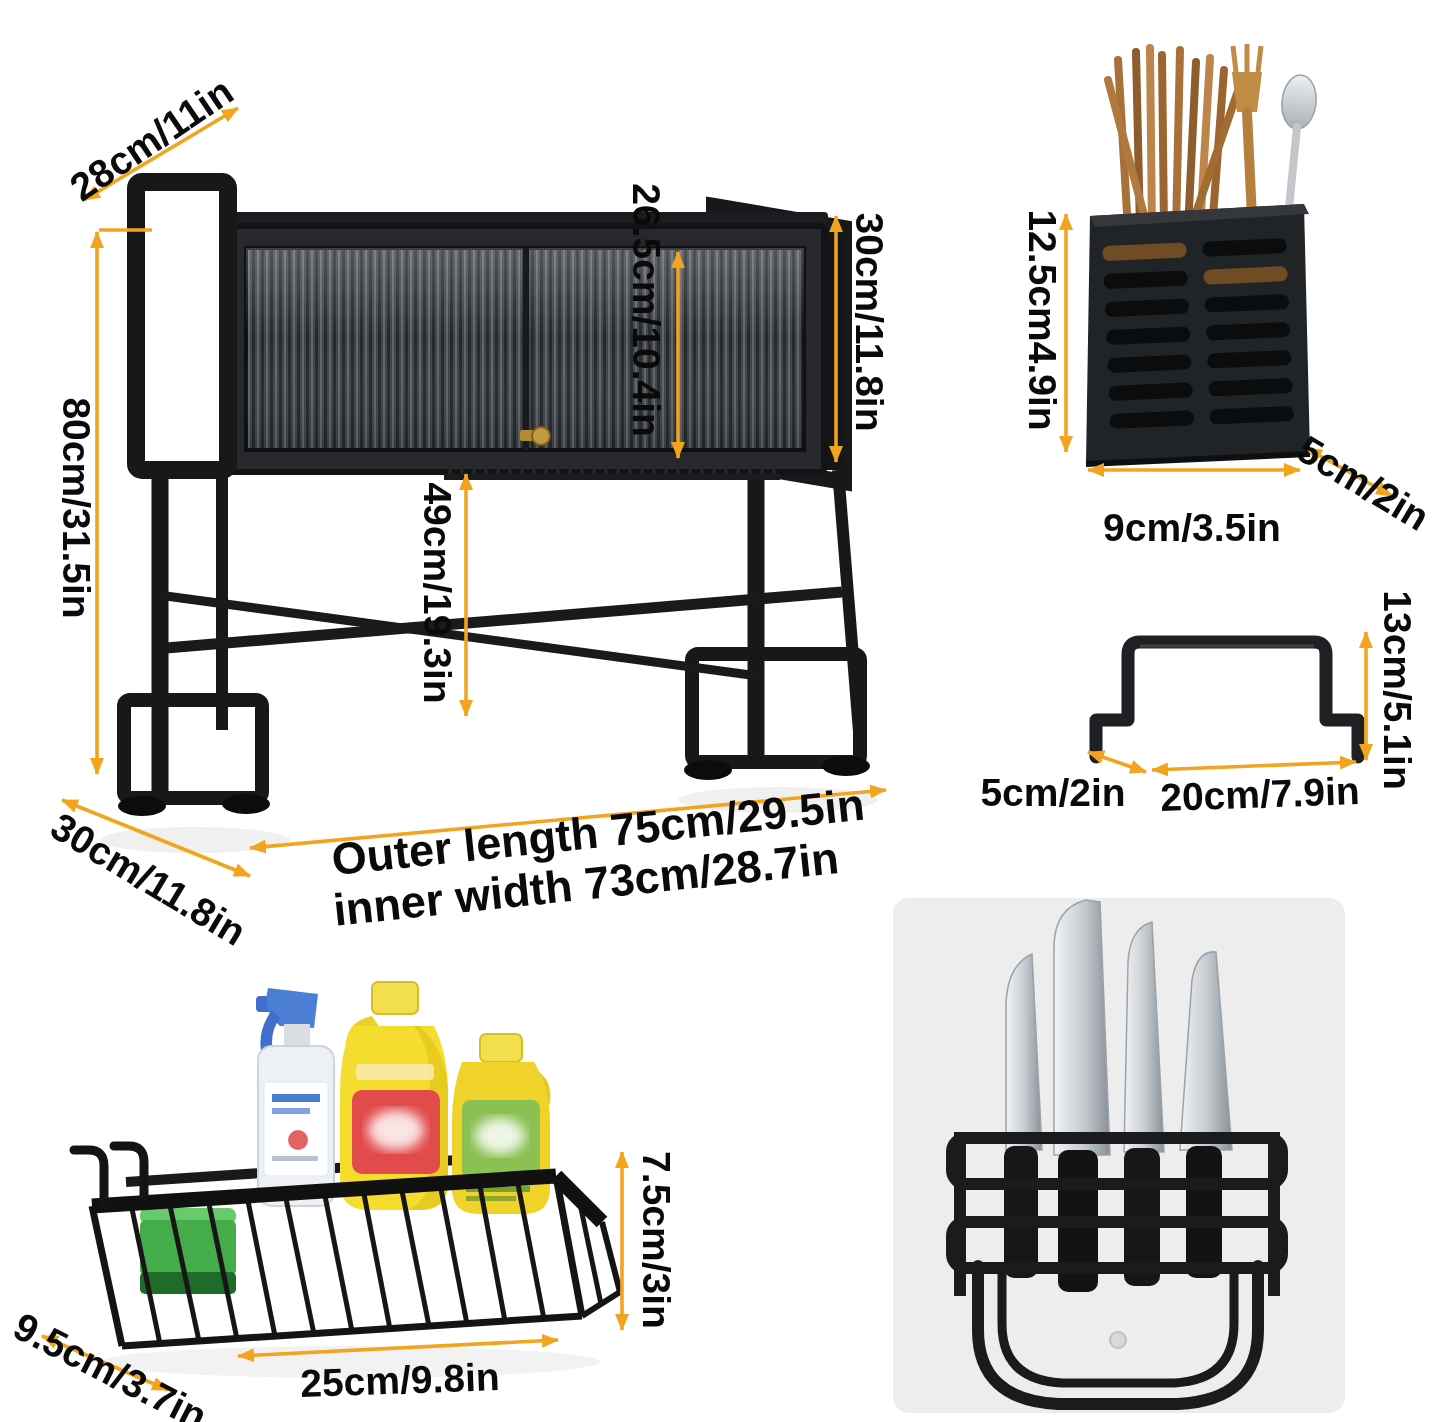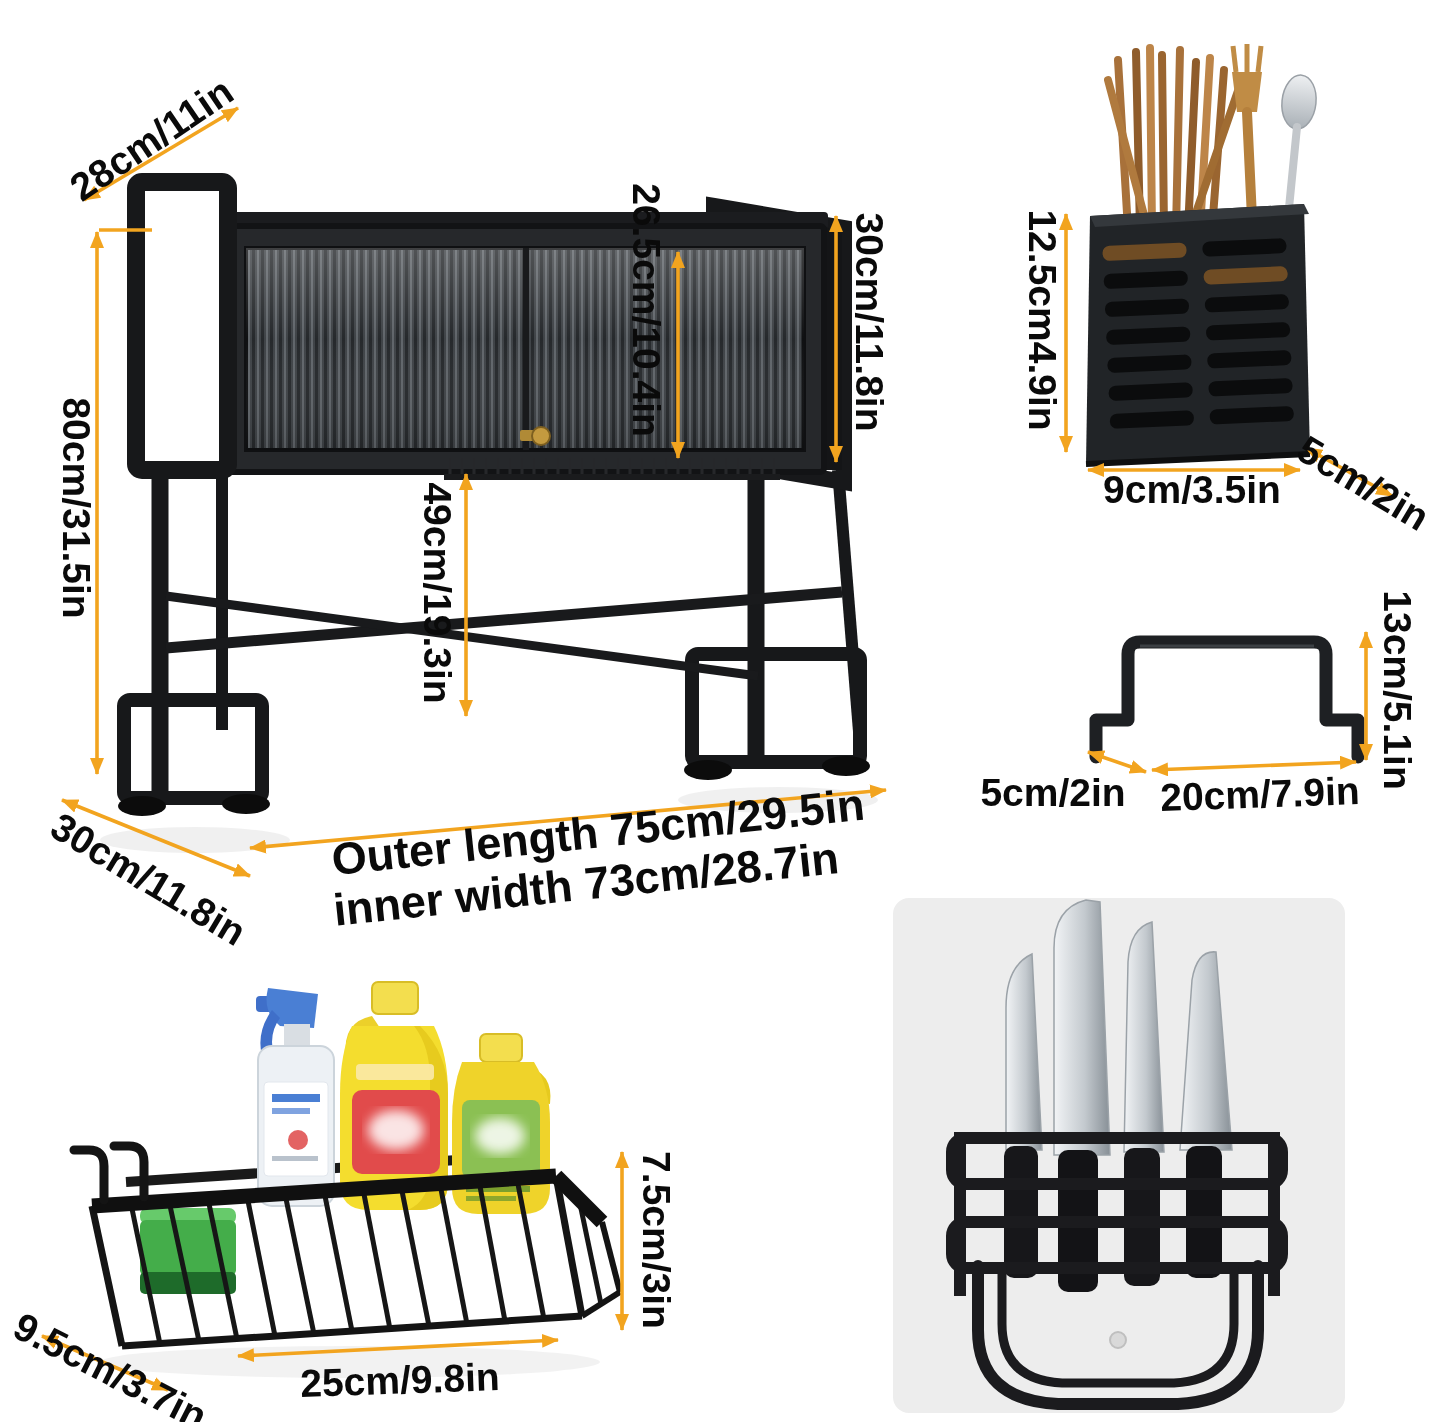--- a/index.html
+++ b/index.html
@@ -255,21 +255,21 @@
 <div class="lbl" style="left:152px;top:140px;transform:translate(-50%,-50%) rotate(-34deg);">28cm/11in</div>
 <div class="lbl" style="left:76px;top:508px;transform:translate(-50%,-50%) rotate(90deg);">80cm/31.5in</div>
 <div class="lbl" style="left:148px;top:880px;transform:translate(-50%,-50%) rotate(31deg);">30cm/11.8in</div>
 <div class="lbl" style="left:646px;top:310px;transform:translate(-50%,-50%) rotate(90deg);">26.5cm/10.4in</div>
 <div class="lbl" style="left:869px;top:322px;transform:translate(-50%,-50%) rotate(90deg);">30cm/11.8in</div>
 <div class="lbl" style="left:437px;top:593px;transform:translate(-50%,-50%) rotate(90deg);">49cm/19.3in</div>
 <div class="lbl big" style="left:598px;top:832px;transform:translate(-50%,-50%) rotate(-6deg);">Outer length 75cm/29.5in</div>
 <div class="lbl big" style="left:586px;top:884px;transform:translate(-50%,-50%) rotate(-6deg);">inner width 73cm/28.7in</div>
 
 <div class="lbl" style="left:1042px;top:320px;transform:translate(-50%,-50%) rotate(90deg);">12.5cm4.9in</div>
-<div class="lbl" style="left:1192px;top:490px;transform:translate(-50%,-50%);">9cm/3.5in</div>
+<div class="lbl" style="left:1192px;top:528px;transform:translate(-50%,-50%);">9cm/3.5in</div>
 <div class="lbl" style="left:1363px;top:484px;transform:translate(-50%,-50%) rotate(31deg);">5cm/2in</div>
 
 <div class="lbl" style="left:1397px;top:690px;transform:translate(-50%,-50%) rotate(90deg);">13cm/5.1in</div>
 <div class="lbl" style="left:1053px;top:793px;transform:translate(-50%,-50%);">5cm/2in</div>
 <div class="lbl" style="left:1260px;top:795px;transform:translate(-50%,-50%) rotate(-2deg);">20cm/7.9in</div>
 
 <div class="lbl" style="left:656px;top:1240px;transform:translate(-50%,-50%) rotate(90deg);">7.5cm/3in</div>
 <div class="lbl" style="left:400px;top:1381px;transform:translate(-50%,-50%) rotate(-2deg);">25cm/9.8in</div>
 <div class="lbl" style="left:110px;top:1372px;transform:translate(-50%,-50%) rotate(27deg);">9.5cm/3.7in</div>
 

